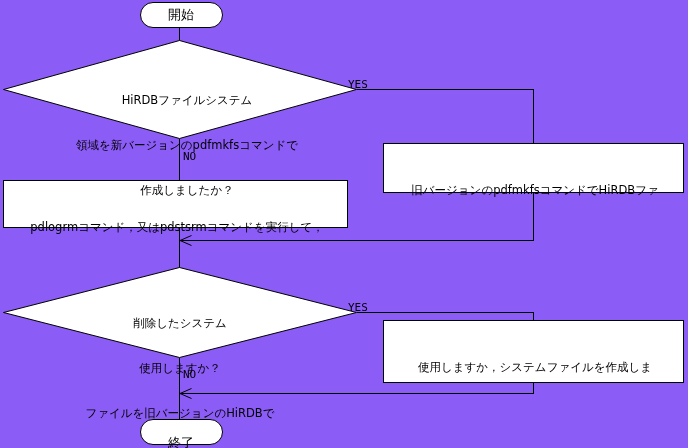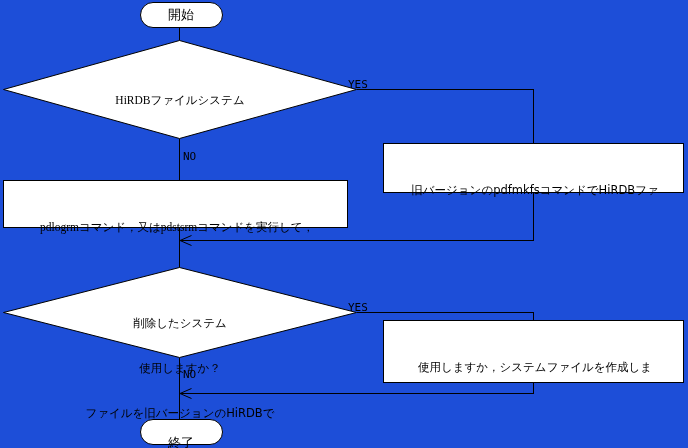--- a/index.html
+++ b/index.html
@@ -7,21 +7,21 @@
     padding: 0;
     background: #ffffff;
   }
   body {
     font-family: "DejaVu Sans", sans-serif;
   }
   #flowchart-root {
     position: relative;
     width: 688px;
     height: 448px;
-    background: #1d4ed8;
+    background: #8b5cf6;
     overflow: hidden;
   }
   #flow-svg {
     position: absolute;
     left: 0;
     top: 0;
     width: 688px;
     height: 448px;
   }
   .shape-fill {
@@ -107,33 +107,35 @@
     <path class="conn" d="M 533.5 382.5 L 533.5 393.5 L 180.5 393.5"></path>
     <path class="arrowhead" d="M 191.5 388.5 L 180.0 393.5 L 191.5 398.5"></path>
 
     <path class="conn" d="M 179.5 357.5 L 179.5 419.5"></path>
 
     <rect class="shape-fill" x="140.5" y="419.5" width="82" height="25" rx="12.5" ry="12.5"></rect>
   </svg>
 
   <div class="txt term-label" style="left:140px; top:2px;">開始</div>
 
-  <div class="txt diamond-text" style="left:3px; top:63px; width:354px;font-family:Liberation Serif, serif;">
+  <div class="txt diamond-text" style="left:10px; top:63px; width:354px;">
     <div>HiRDBファイルシステム</div>
+    <div>領域を新バージョンのpdfmkfsコマンドで</div>
+    <div>作成しましたか？</div>
   </div>
 
   <div class="txt branch-label" style="left:348px; top:71px;">YES</div>
 
   <div class="txt branch-label" style="left:183px; top:143px;">NO</div>
 
   <div class="txt box-text" style="left:389px; top:150px; width:292px;">
     <div>旧バージョンのpdfmkfsコマンドでHiRDBファ</div>
   </div>
 
-  <div class="txt box-text" style="left:9px; top:187px; width:336px;font-family:Liberation Serif, serif;">
+  <div class="txt box-text" style="left:9px; top:187px; width:336px;">
     <div>pdlogrmコマンド，又はpdstsrmコマンドを実行して，</div>
   </div>
 
   <div class="txt diamond-text" style="left:3px; top:286px; width:354px;">
     <div>削除したシステム</div>
     <div>使用しますか？</div>
     <div>ファイルを旧バージョンのHiRDBで</div>
   </div>
 
   <div class="txt branch-label" style="left:348px; top:294px;">YES</div>

